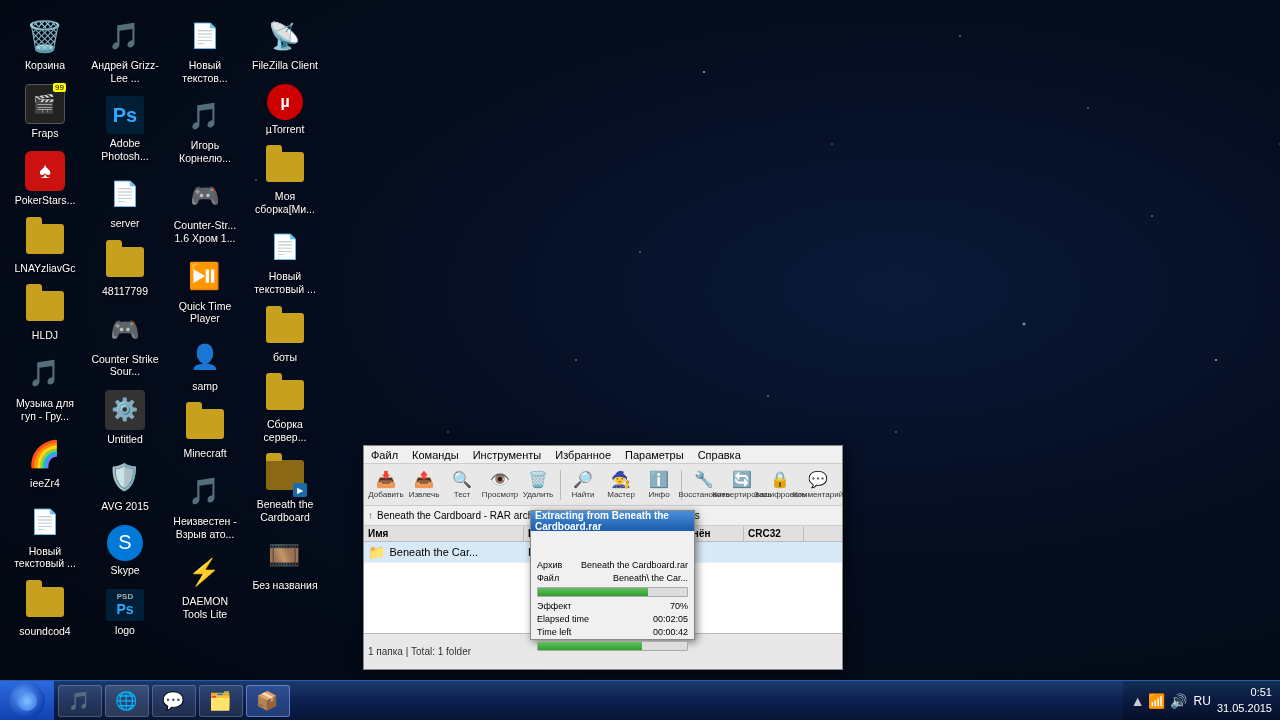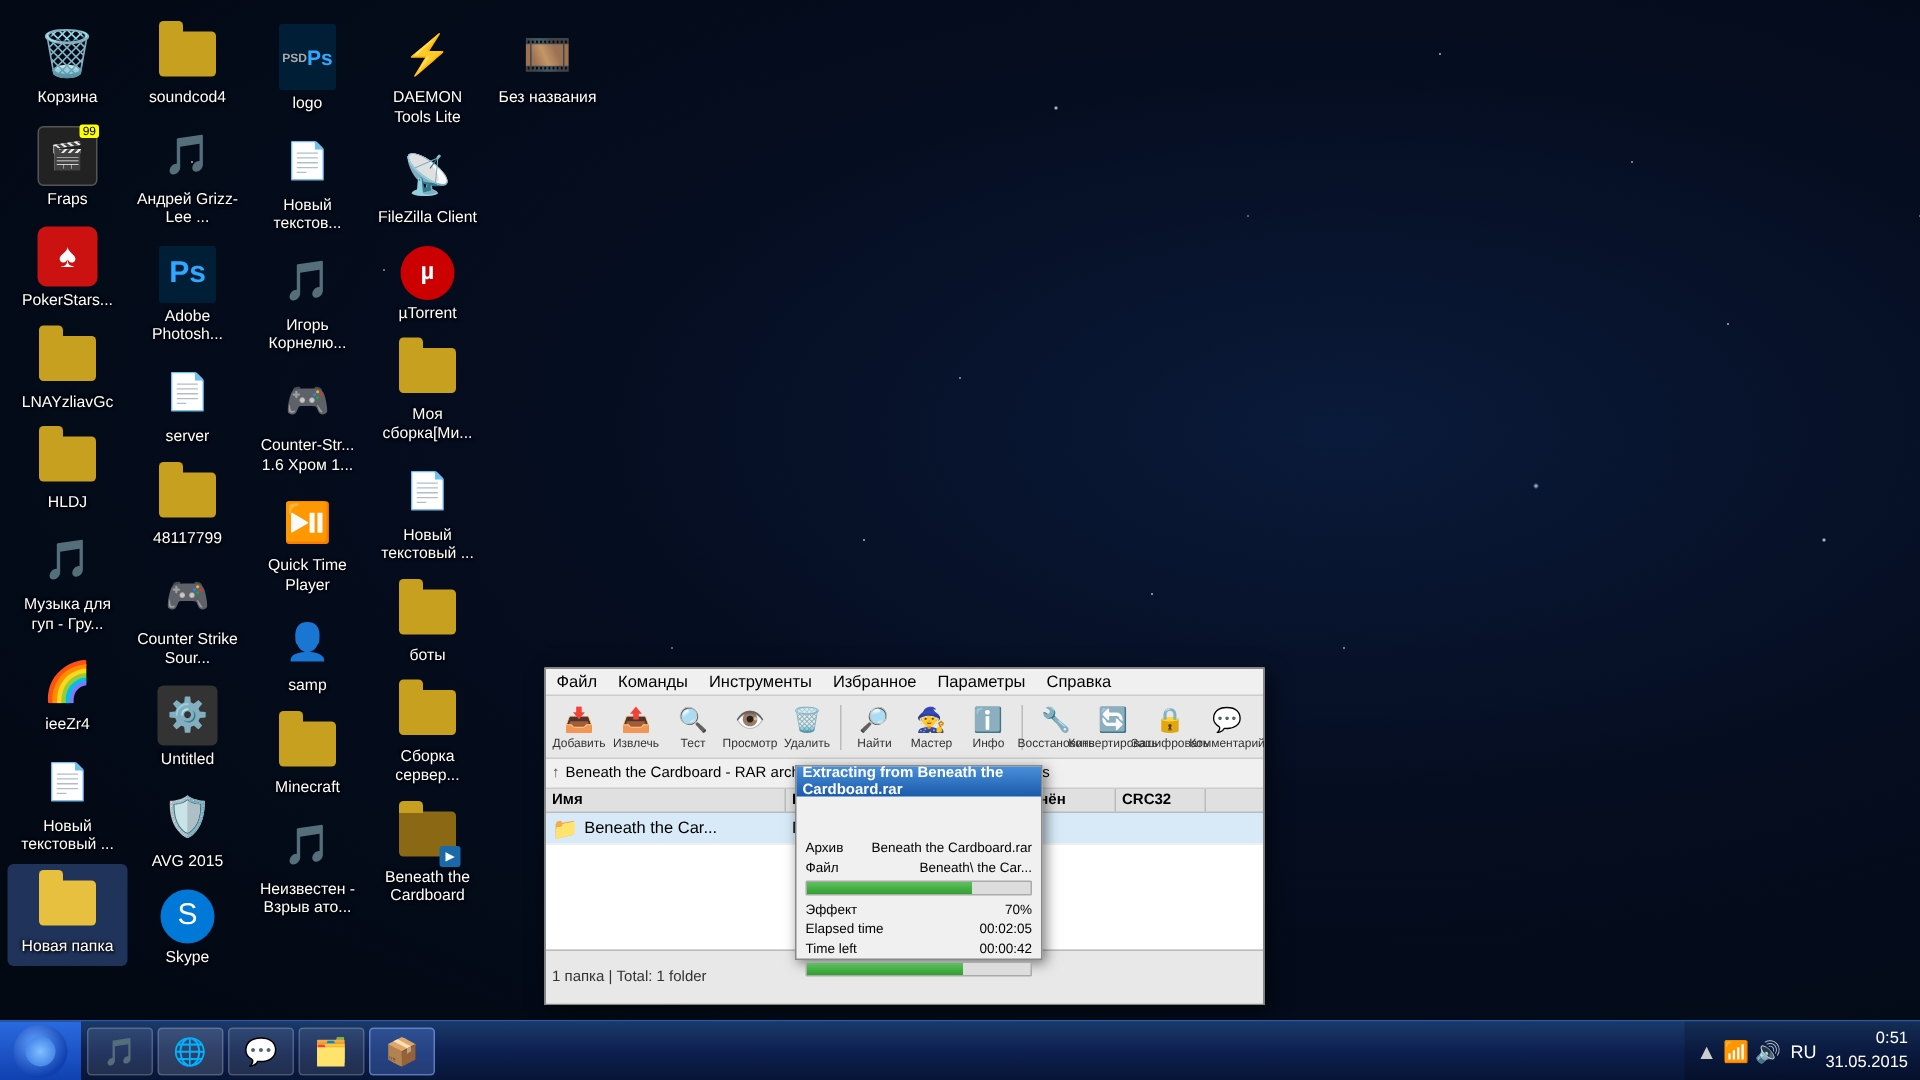--- a/index.html
+++ b/index.html
@@ -470,26 +470,20 @@
     </div>
 
     <div class="icon">
       <div class="icon-img" style="font-size:26px;">🌈</div>
       <div class="icon-label">ieeZr4</div>
     </div>
     <div class="icon">
       <div class="icon-img" style="font-size:24px;">📄</div>
       <div class="icon-label">Новый текстовый ...</div>
     </div>
-    <div class="icon" style="background:rgba(100,150,255,0.3);border-radius:4px;">
-      <div class="icon-img">
-        <div class="folder-icon folder-icon-light"></div>
-      </div>
-      <div class="icon-label">Новая папка</div>
-    </div>
     <div class="icon">
       <div class="icon-img">
         <div class="folder-icon"></div>
       </div>
       <div class="icon-label">soundcod4</div>
     </div>
     <div class="icon">
       <div class="icon-img" style="font-size:26px;">🎵</div>
       <div class="icon-label">Андрей Grizz-Lee ...</div>
     </div>
@@ -519,21 +513,21 @@
 
     <div class="icon">
       <div class="icon-img" style="font-size:26px;">🛡️</div>
       <div class="icon-label">AVG 2015</div>
     </div>
     <div class="icon">
       <div class="icon-img" style="background:#0078d7;border-radius:50%;width:36px;height:36px;display:flex;align-items:center;justify-content:center;font-size:20px;color:#fff;">S</div>
       <div class="icon-label">Skype</div>
     </div>
     <div class="icon">
-      <div class="icon-img" style="background:#001e36;color:#31a8ff;font-size:14px;font-weight:bold;border-radius:2px;width:38px;height:44px;display:flex;align-items:center;justify-content:center;flex-direction:row;">
+      <div class="icon-img" style="background:#001e36;color:#31a8ff;font-size:14px;font-weight:bold;border-radius:2px;width:38px;height:32px;display:flex;align-items:center;justify-content:center;flex-direction:column;">
         <span style="font-size:8px;color:#aaa;">PSD</span>
         <span style="font-size:14px;">Ps</span>
       </div>
       <div class="icon-label">logo</div>
     </div>
     <div class="icon">
       <div class="icon-img" style="font-size:24px;">📄</div>
       <div class="icon-label">Новый текстов...</div>
     </div>
     <div class="icon">

